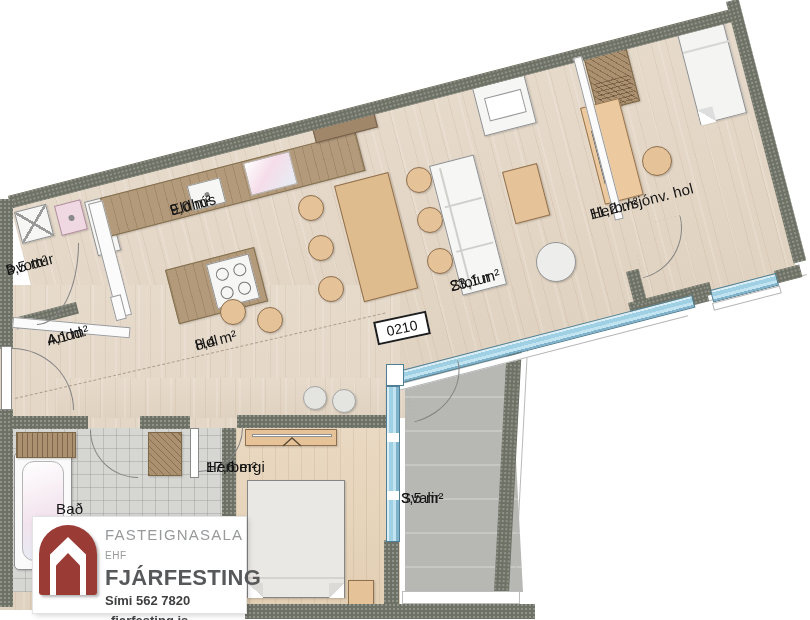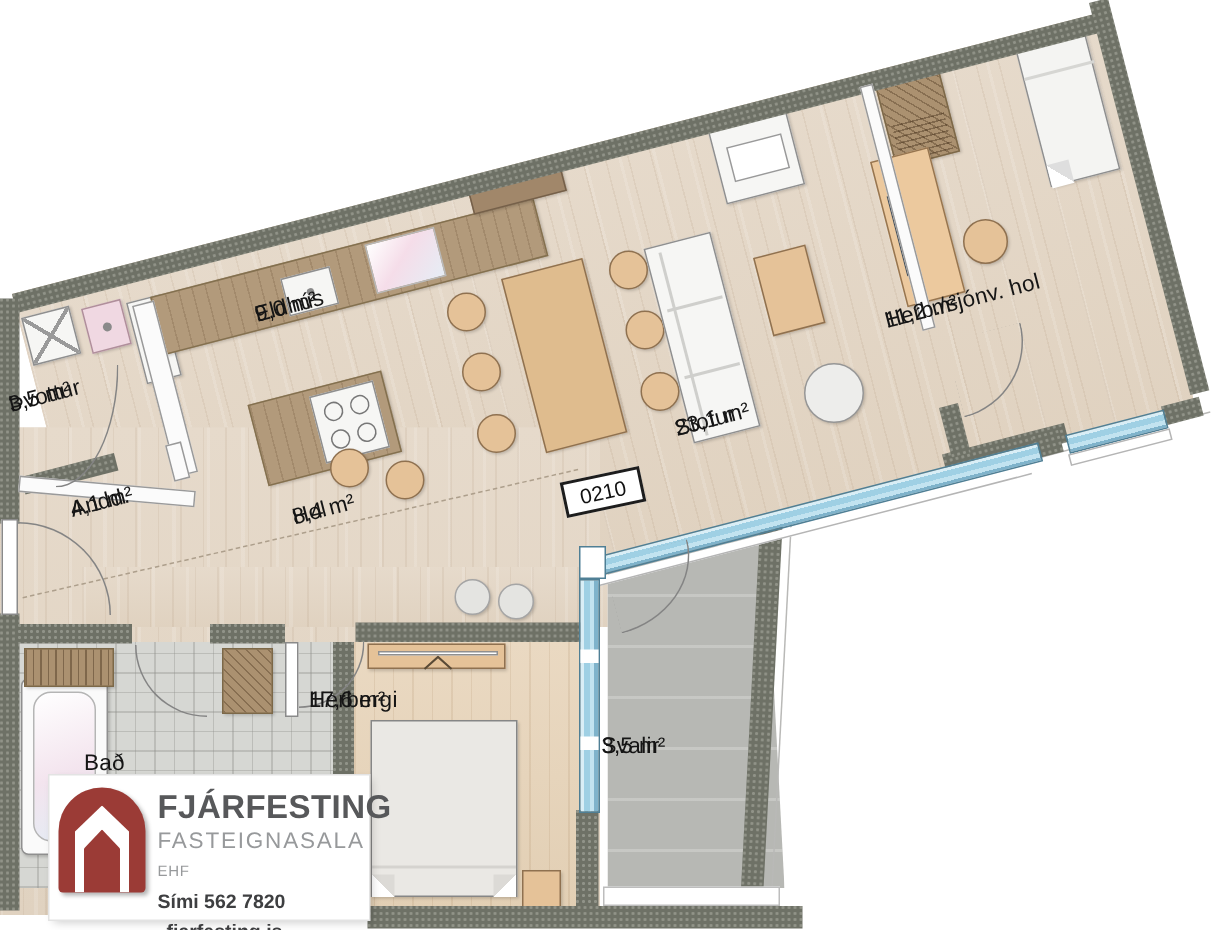--- a/index.html
+++ b/index.html
@@ -225,25 +225,25 @@
   </div>
 
   <div class="plate" style="left:375px;top:316px;width:54px;height:24px;transform:rotate(-12deg);">0210</div>
 
   <div class="logo" style="left:33px;top:517px;width:213px;height:96px;background:#fff;box-shadow:0 0 0 1px #e3e3e3,2px 2px 6px rgba(0,0,0,.2);">
     <div style="left:6px;top:8px;width:58px;height:70px;background:#9b3b36;border-radius:29px 29px 3px 3px;box-shadow:2px 2px 3px rgba(0,0,0,.3);">
       <div style="left:11px;top:12px;width:36px;height:58px;background:#fff;clip-path:polygon(50% 0,100% 30%,100% 100%,0 100%,0 30%);"></div>
       <div style="left:17px;top:28px;width:24px;height:42px;background:#9b3b36;clip-path:polygon(50% 0,100% 30%,100% 100%,0 100%,0 30%);"></div>
     </div>
     <div style="left:72px;top:8px;width:138px;height:82px;">
-      <div style="position:static;font-size:22px;font-weight:bold;color:#57585a;letter-spacing:.3px;line-height:26px;">FJÁRFESTING</div>
       <div style="position:static;font-size:15px;color:#97999b;letter-spacing:1.2px;line-height:19px;">
         <span>FASTEIGNASALA</span>
         <span style="font-size:10px;letter-spacing:.5px;">EHF</span>
       </div>
+      <div style="position:static;font-size:22px;font-weight:bold;color:#57585a;letter-spacing:.3px;line-height:26px;">FJÁRFESTING</div>
       <div style="position:static;font-size:13px;font-weight:bold;color:#3e3f41;line-height:20px;">
         <span>Sími 562 7820</span>
         <span style="padding-left:6px;">fjarfesting.is</span>
       </div>
     </div>
   </div>
 
 </div>
 
 </body></html>

